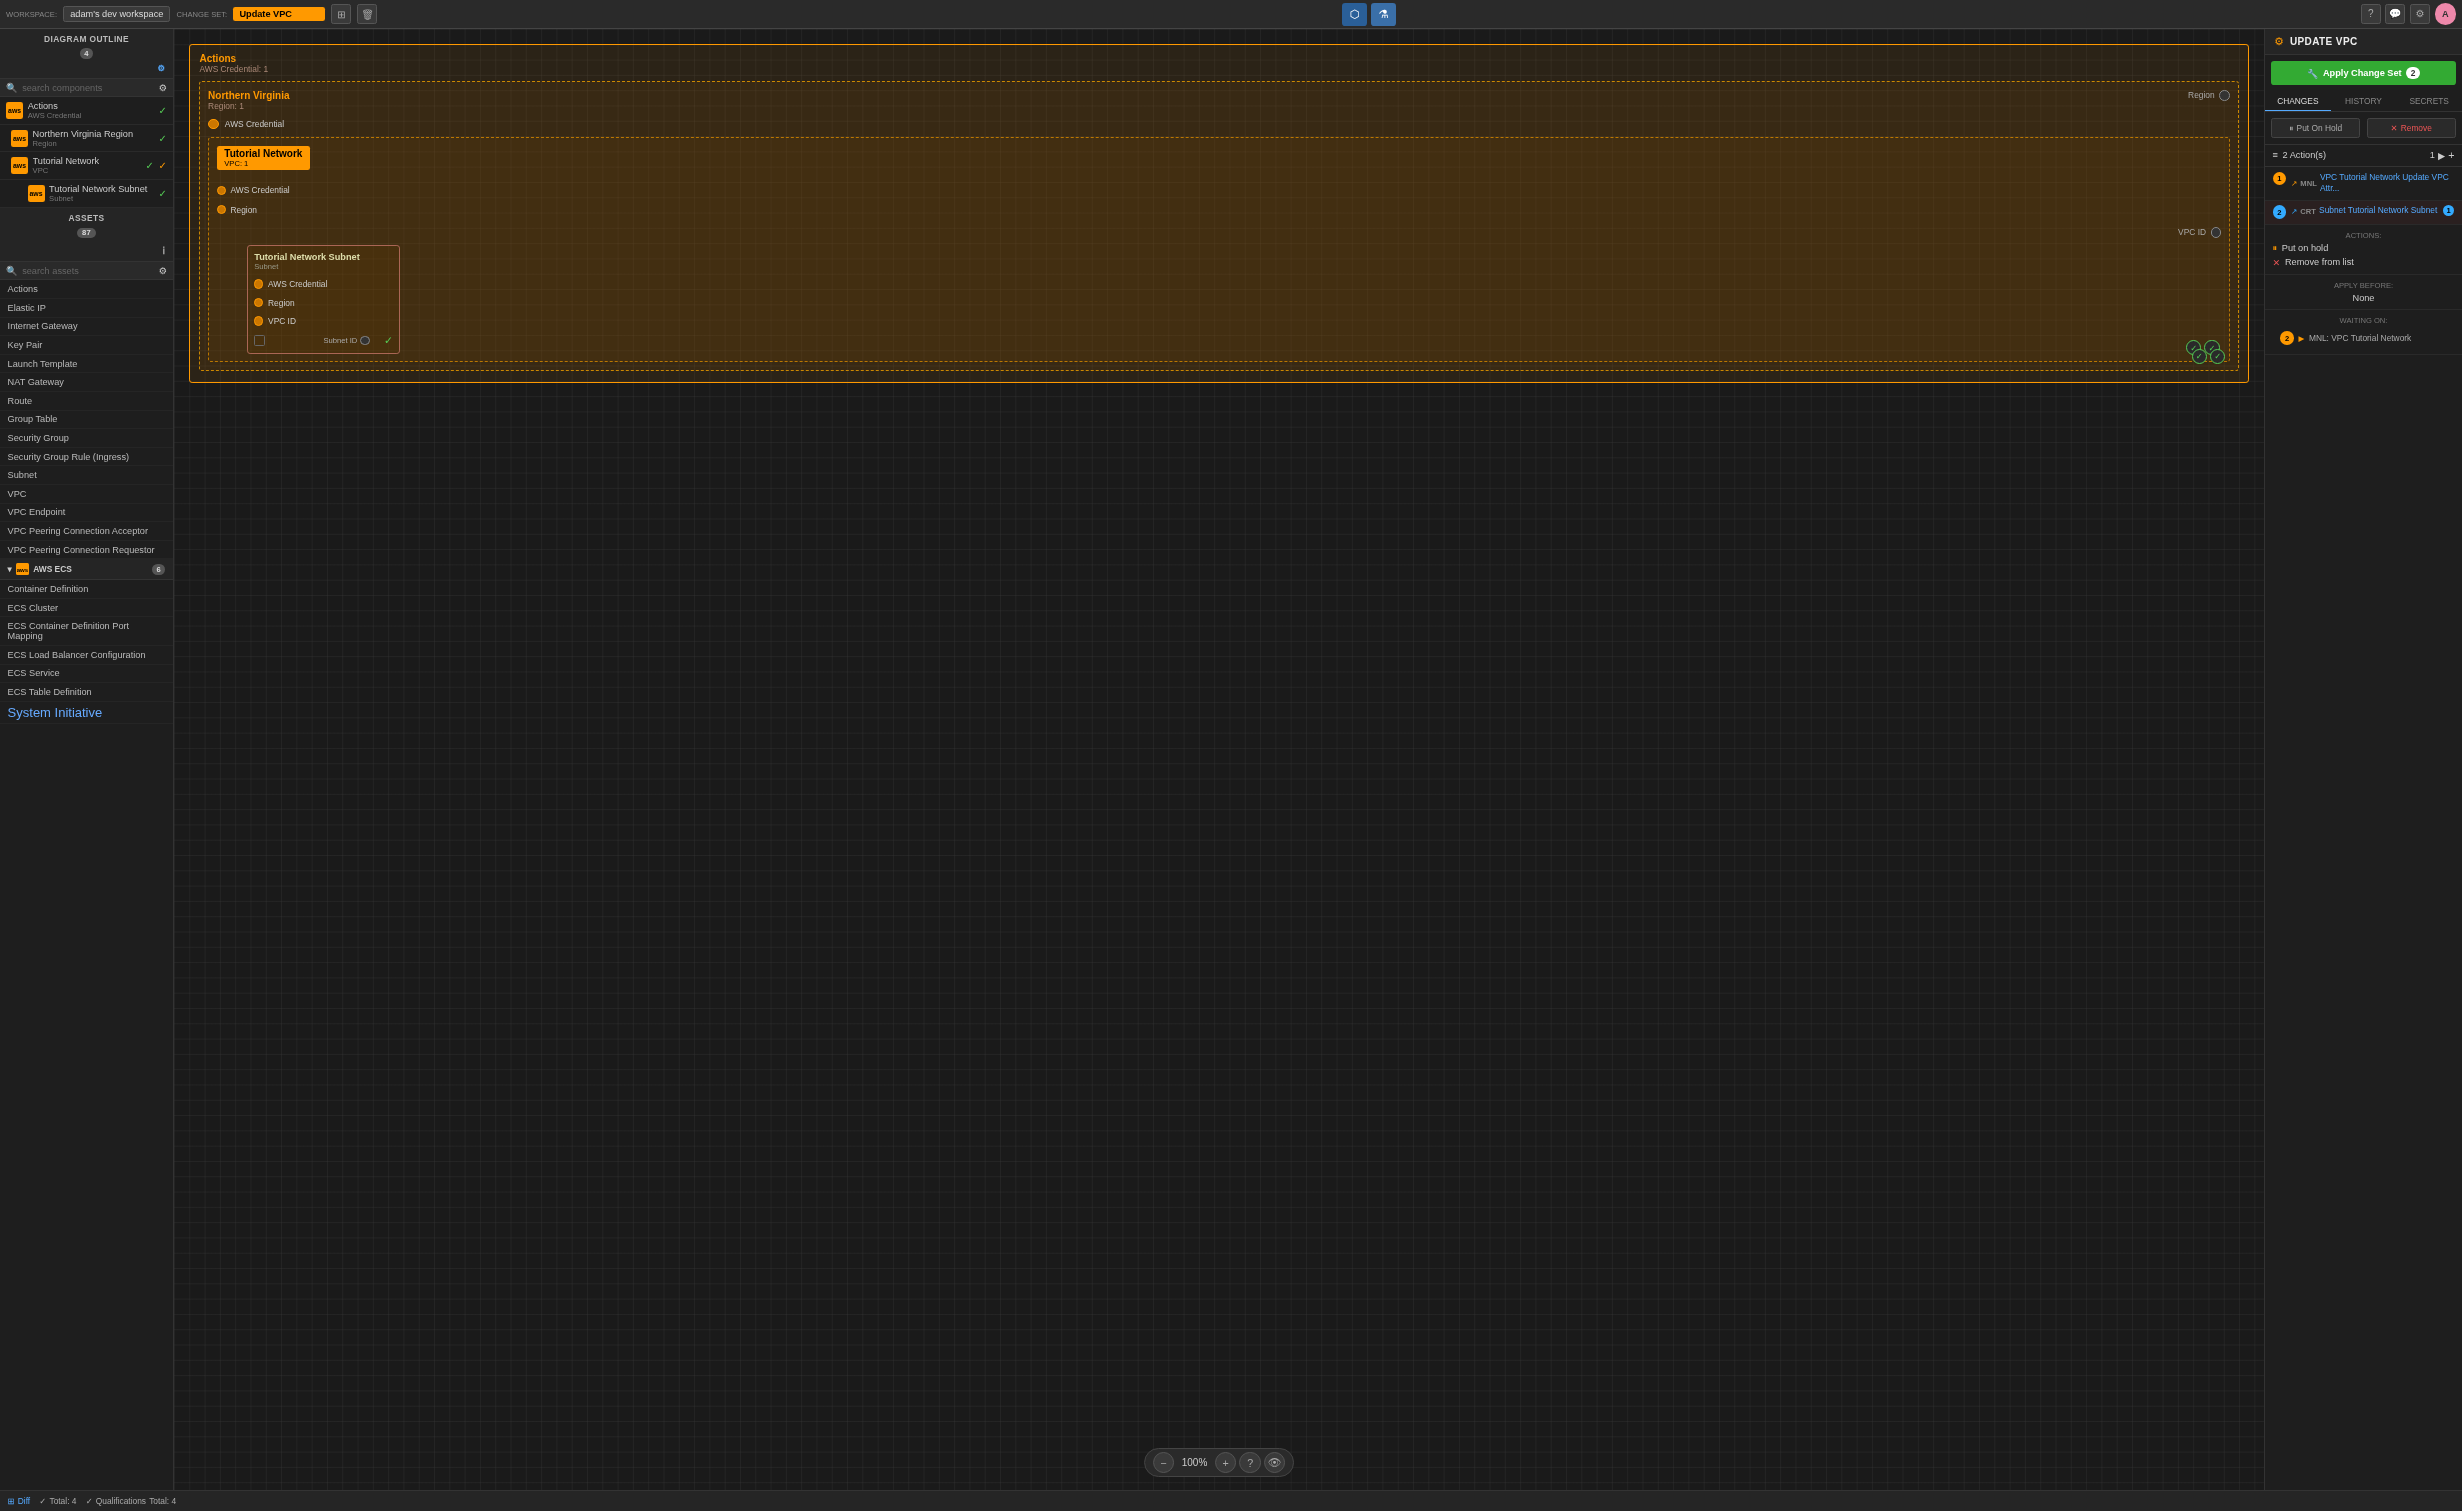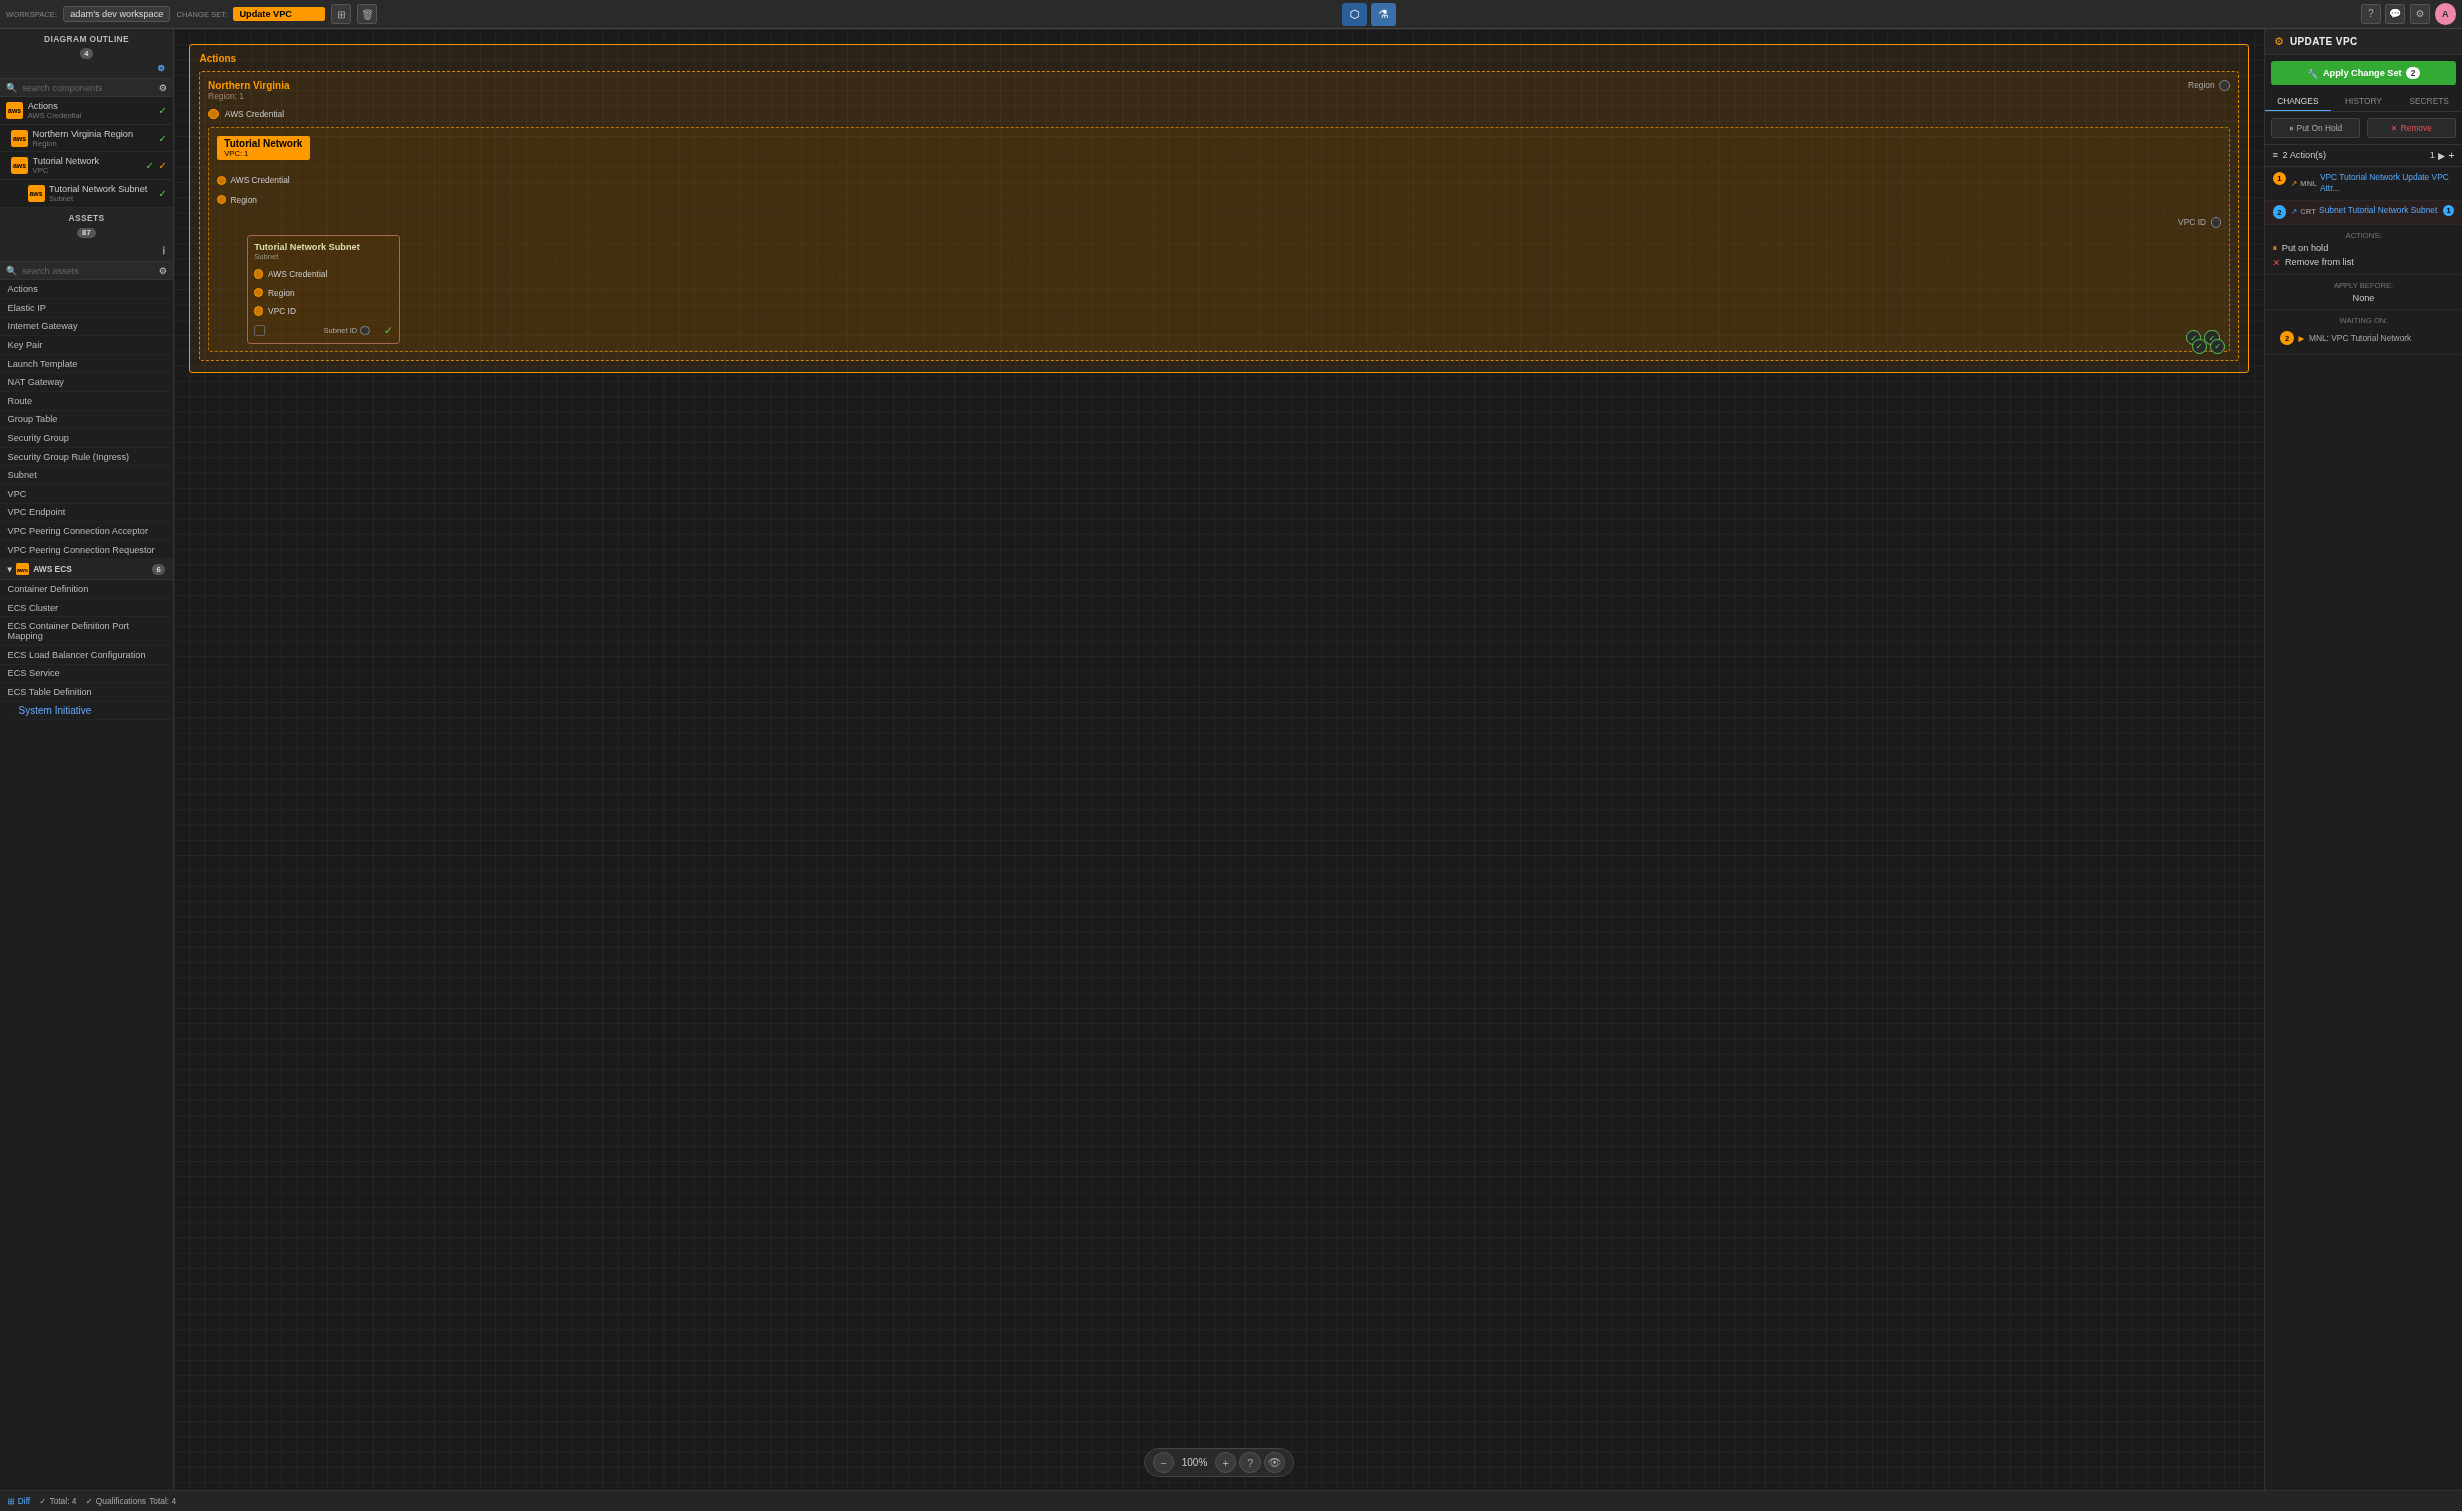--- a/index.html
+++ b/index.html
@@ -694,30 +694,31 @@
           <span>AWS ECS</span>
           <span class="badge">6</span>
         </div>
         <div class="asset-item">Container Definition</div>
         <div class="asset-item">ECS Cluster</div>
         <div class="asset-item">ECS Container Definition Port Mapping</div>
         <div class="asset-item">ECS Load Balancer Configuration</div>
         <div class="asset-item">ECS Service</div>
         <div class="asset-item">ECS Table Definition</div>
 
-        <div class="asset-item" style="color:#6af;font-size:10px;padding:3.1px 7.6px;margin-left:11px;">System Initiative</div>
+        <div class="asset-item" style="color:#6af;font-size:13px;padding:3.1px 7.6px;">System Initiative</div>
       </div>
     </div>
   </div>
 
   <div class="canvas-area">
     <div class="diagram-wrapper">
 
       <div class="actions-container-full">
         <div class="container-title">Actions</div>
+        <div class="container-subtitle">AWS Credential: 1</div>
 
         <div class="region-full">
           <div style="display:flex;align-items:flex-start;justify-content:space-between;">
             <div>
               <div class="container-title">Northern Virginia</div>
               <div class="container-subtitle">Region: 1</div>
             </div>
             <div style="display:flex;align-items:center;gap:4.6px;font-size:8.4px;color:#aaa;">
               <span>Region</span>
               <div style="width:10.7px;height:10.7px;border-radius:50%;background:#333;border:1.5px solid #888;"></div>

